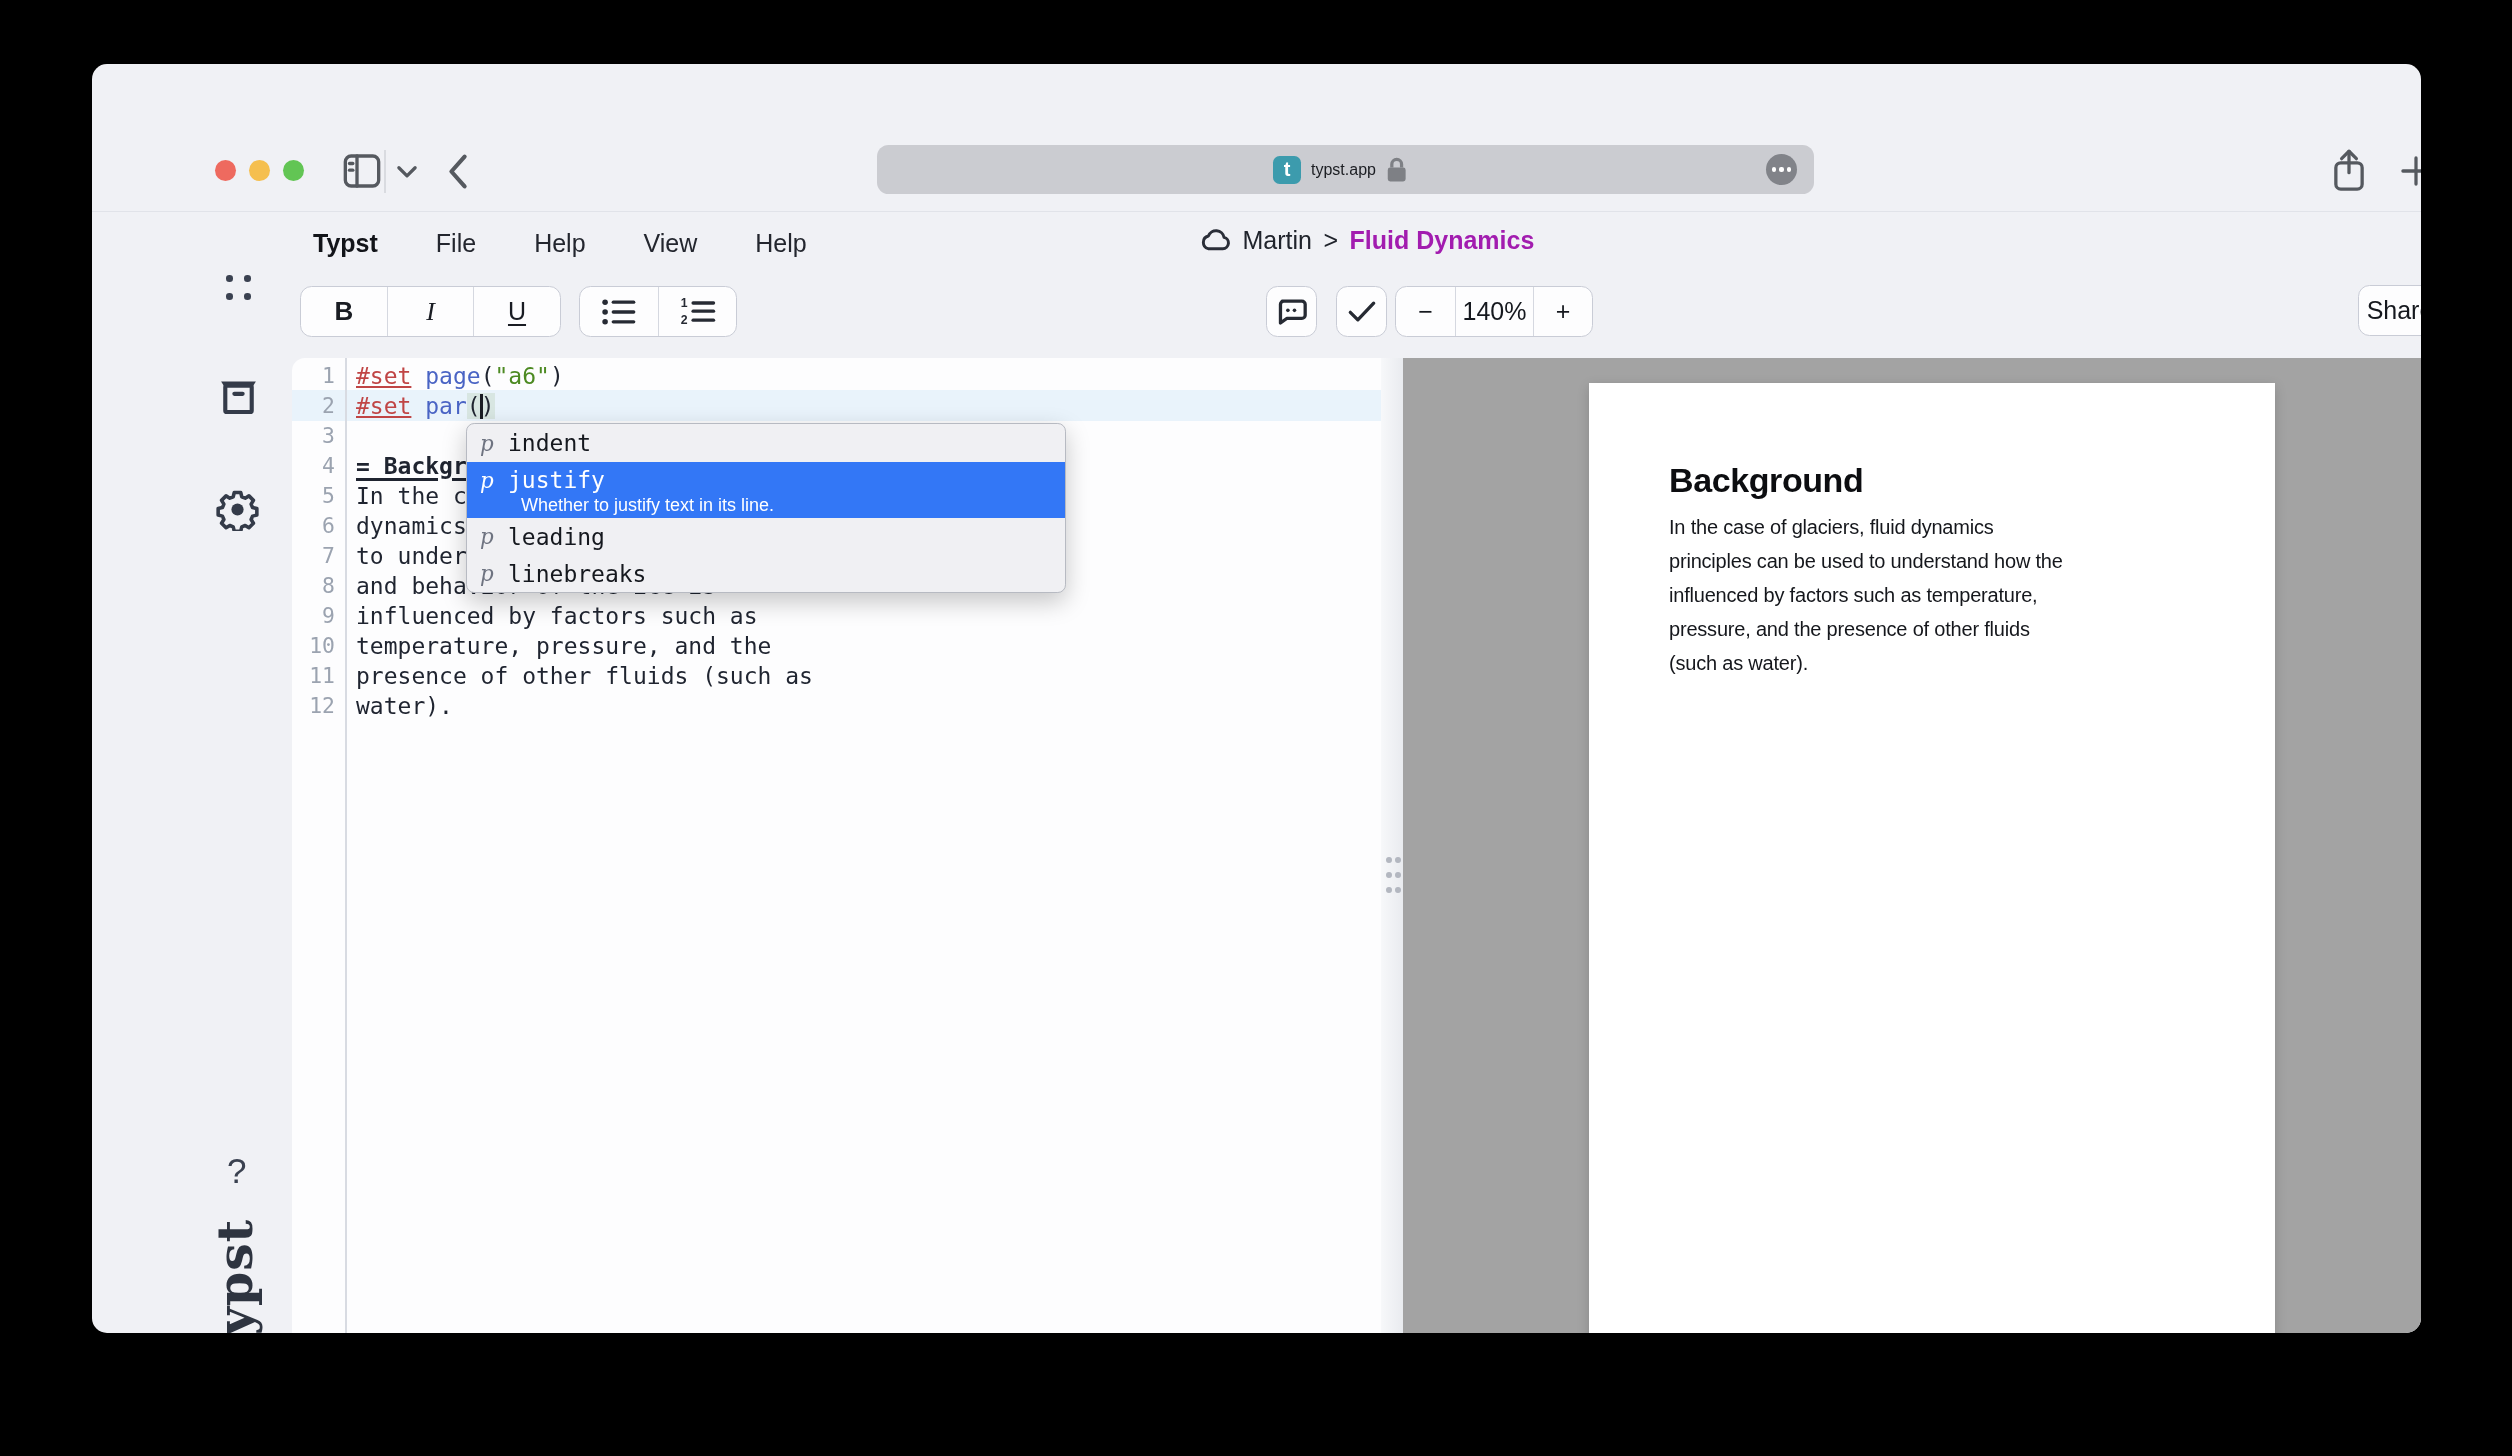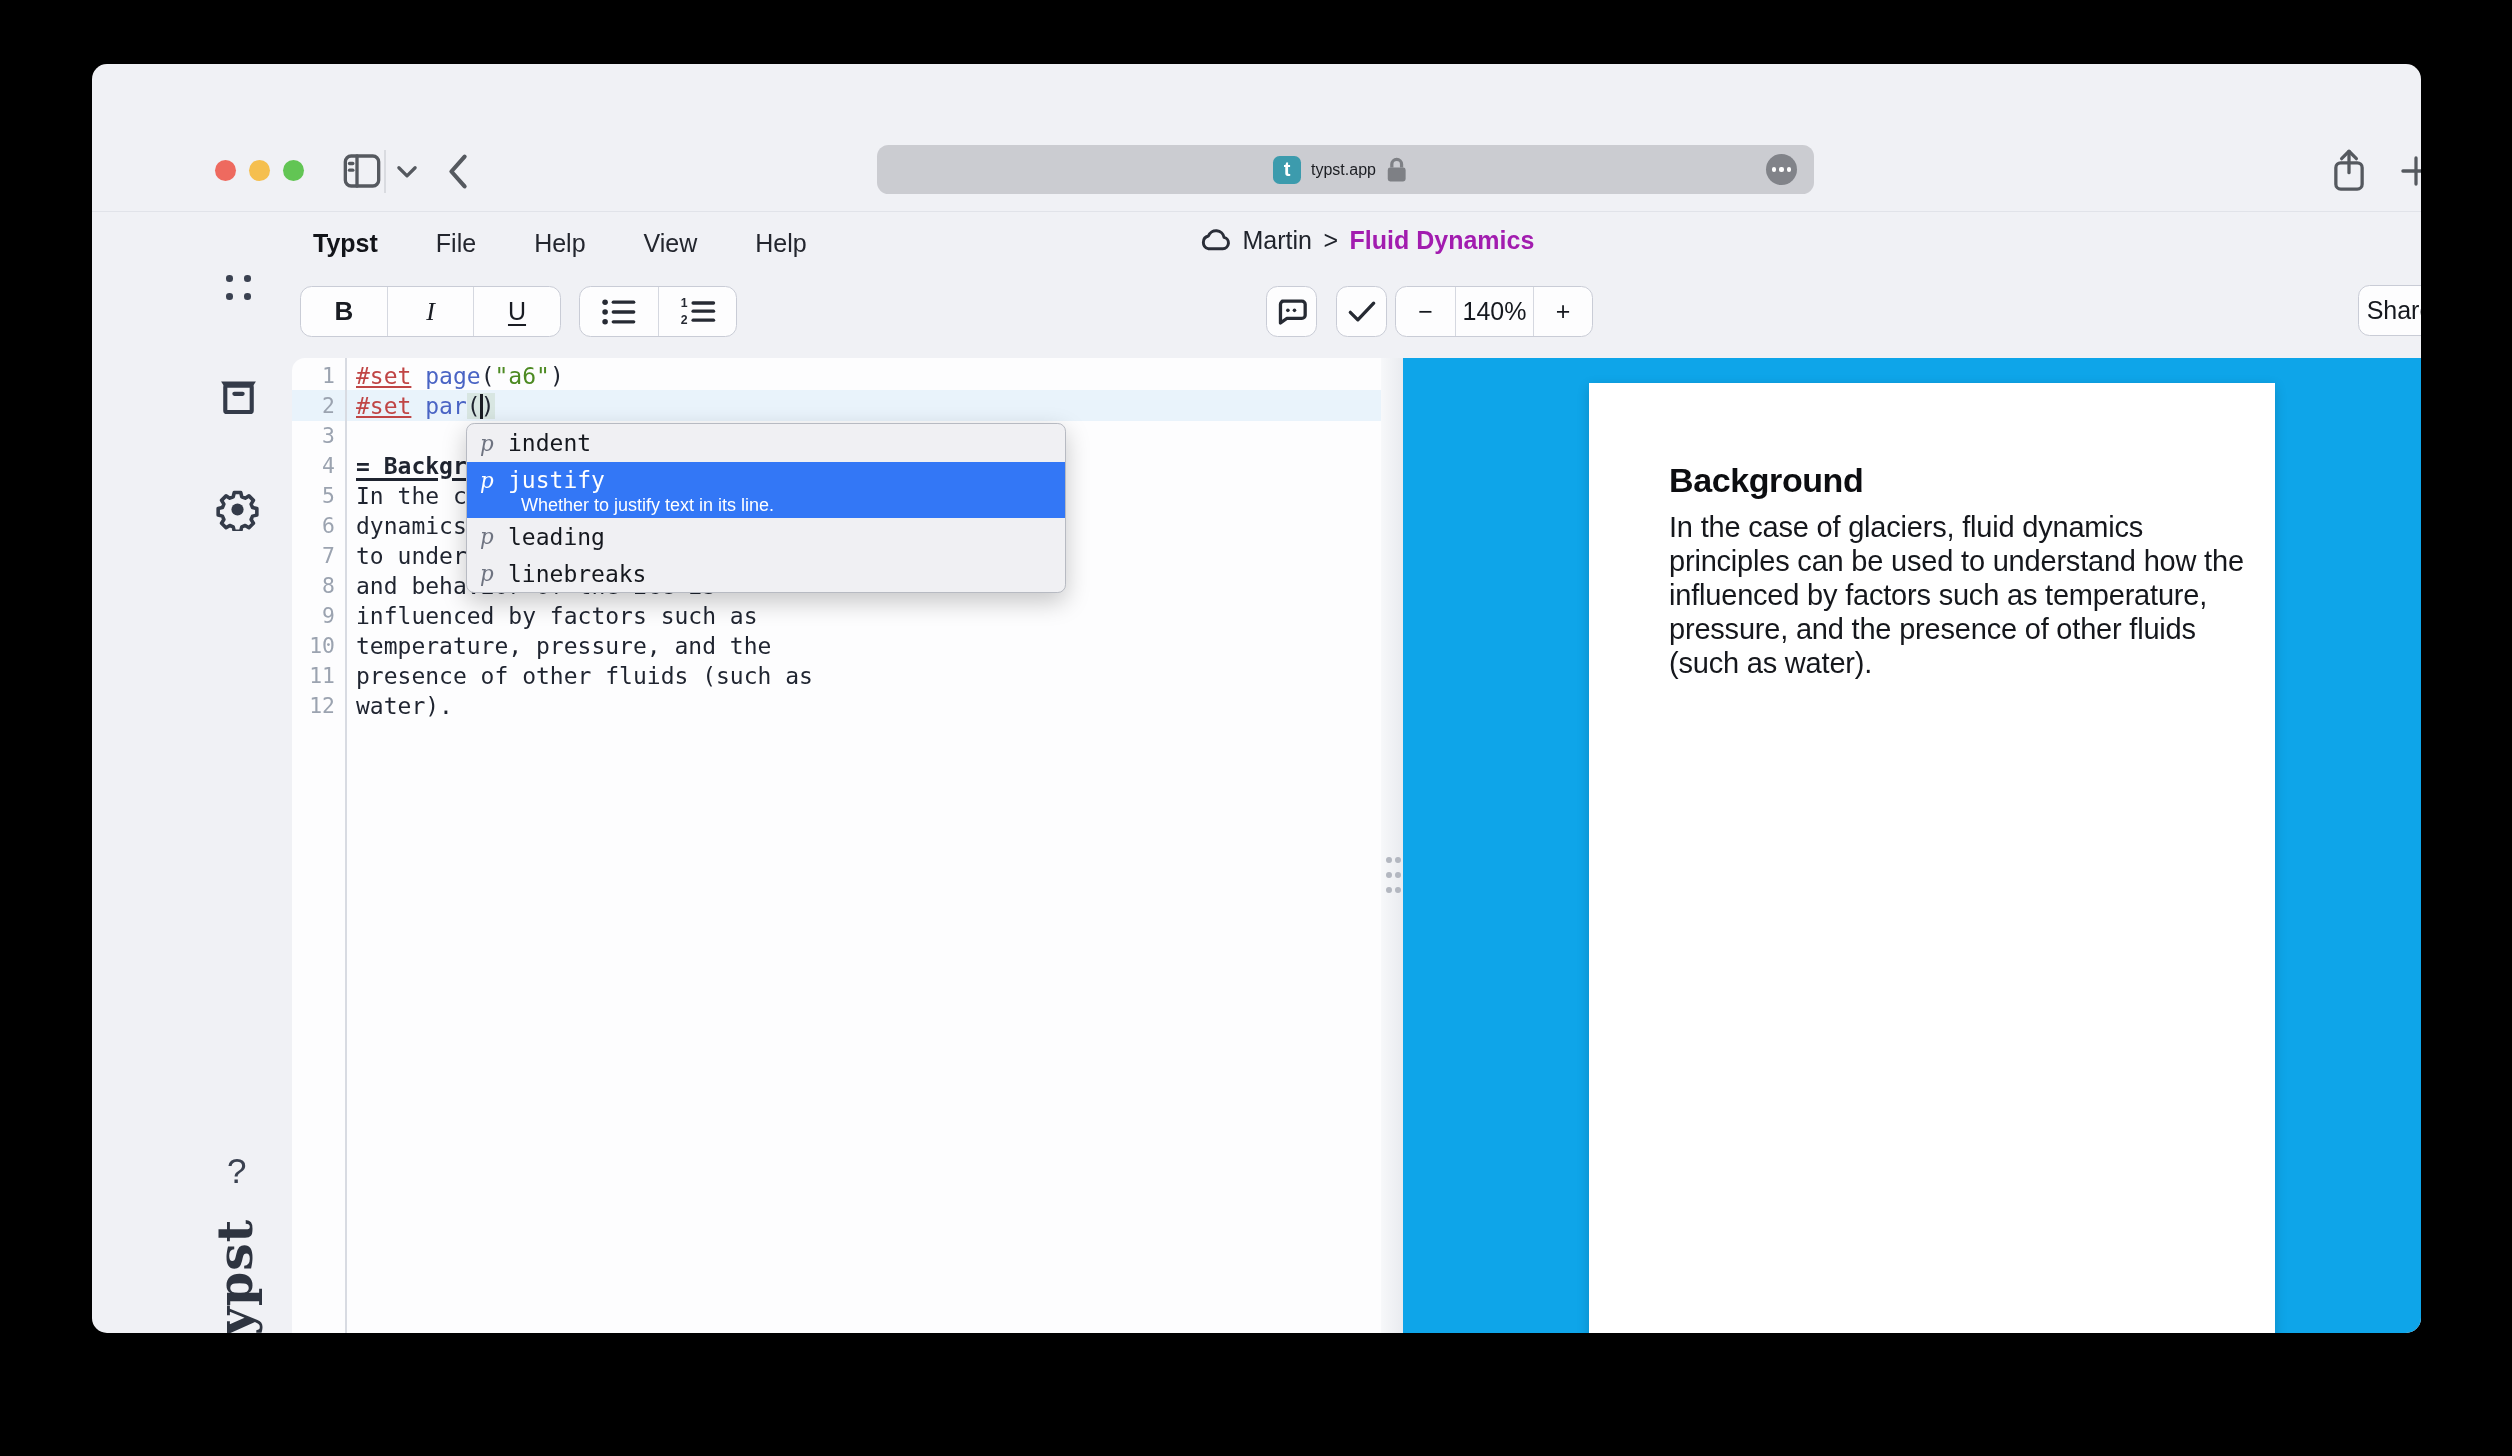--- a/index.html
+++ b/index.html
@@ -73,25 +73,25 @@
   .pop-row.selected { background:#3377f6; display:block; padding-top:5px; }
   .pop-row.selected .pop-kind, .pop-row.selected .pop-label { color:#fff; }
   .pop-desc { font-size:18px; color:#fff; padding-left:41px; margin-top:1.6px; }
 
   
   #divider { left:1289px; top:294px; width:22px; height:975px;
              background:linear-gradient(to right,#f7f8fa,#e9ebef); }
   .grip-dot { position:absolute; width:5.8px; height:5.8px; border-radius:50%; background:#b3b7c0; }
 
   
-  #preview { left:1311px; top:294px; width:1069px; height:975px; background:#0ea5e9; }
+  #preview { left:1311px; top:294px; width:1069px; height:975px; background:#a3a3a3; }
   #page { left:186px; top:25px; width:686px; height:965px; background:#fff;
           box-shadow:0 2.5px 11.5px rgba(0,0,0,.16); padding:78px 80px 0 80px; }
   #page h2 { font-size:34px; font-weight:bold; color:#0c0d10; letter-spacing:-0.4px; margin-bottom:10px; }
-  .pv-line { font-size:29px; color:#15171c; line-height:34px; white-space:nowrap; letter-spacing:-0.2px; }
+  .pv-line { font-size:20px; color:#15171c; line-height:34px; white-space:nowrap; letter-spacing:-0.2px; }
 </style>
 </head>
 <body>
 
 <div id="window">
 
   <div class="abs traffic" style="left:123px;top:96px;background:#ee6a5f;"></div>
   <div class="abs traffic" style="left:157px;top:96px;background:#f5bf4f;"></div>
   <div class="abs traffic" style="left:191px;top:96px;background:#62c554;"></div>
 

